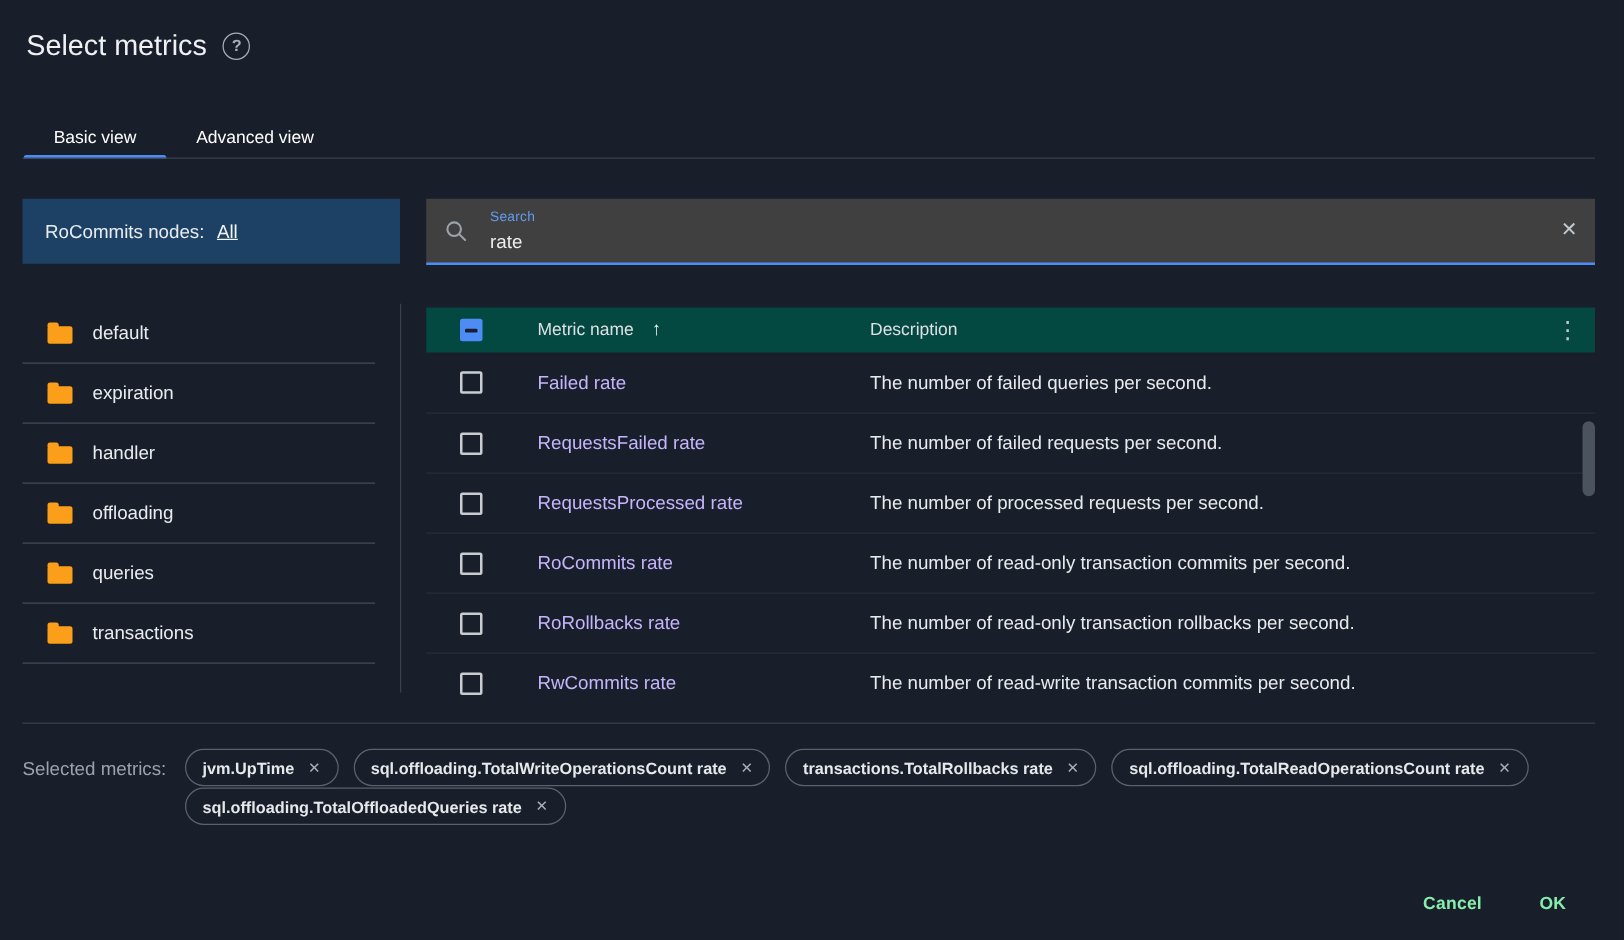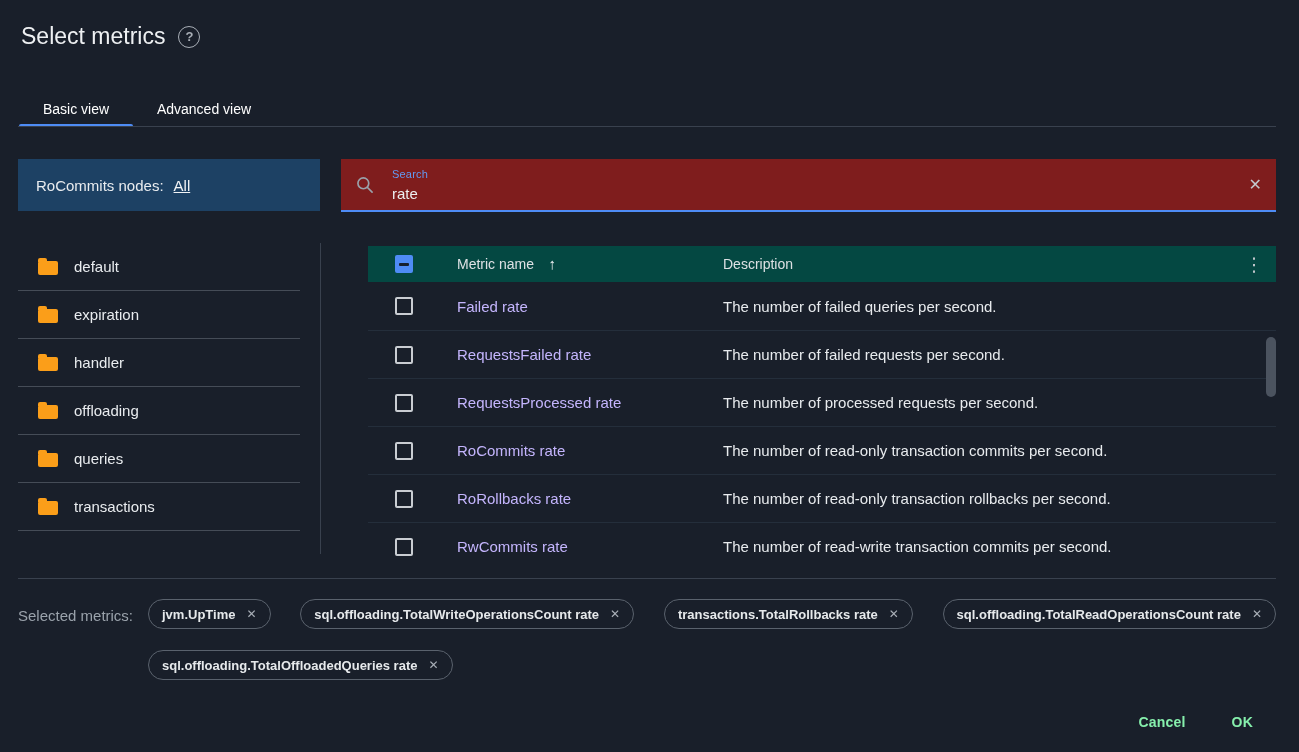--- a/index.html
+++ b/index.html
@@ -66,41 +66,41 @@
   .folder-label { font-size:15px; color:#e9ecef; }
 
   .v-separator {
     position:absolute; left:320px; top:243px; width:1px; height:311px;
     background:#39414e;
   }
 
   
   .search-box {
     position:absolute; left:341px; top:159px; width:935px; height:53px;
-    background:#7f1d1d; border-bottom:2px solid #4e8cf5;
+    background:#404040; border-bottom:2px solid #4e8cf5;
   }
   .search-glyph { position:absolute; left:14px; top:16px; color:#9aa2ab; }
   .search-label {
     position:absolute; left:51px; top:9px;
     font-size:11px; color:#639af2; letter-spacing:.2px;
   }
   .search-value {
     position:absolute; left:51px; top:26px;
     font-size:15px; color:#eceef0;
   }
   .search-clear {
     position:absolute; right:14px; top:14px;
     font-size:16px; color:#c3c8cd; cursor:pointer; line-height:24px;
   }
 
   
   .metric-table { position:absolute; left:341px; top:246px; width:935px; }
   .t-grid {
     display:grid; grid-template-columns:62px 266px 1fr 44px;
-    align-items:center; padding-left:27px;margin-left:27px;
+    align-items:center; padding-left:27px;
   }
   .t-head { height:36px; background:#044842; }
   .t-head .col-label { font-size:14px; color:#dde1e4; }
   .sort-arrow { font-size:15px; color:#f1f3f5; margin-left:10px; }
   .kebab-icon { font-size:19px; color:#c3c8cd; text-align:center; cursor:pointer; }
   .t-row { height:48px; }
   .t-row + .t-row { border-top:1px solid #242e3b; }
   .metric-name { font-size:15px; font-weight:400; color:#c4b5fd; }
   .metric-desc { font-size:15px; color:#e8ebee; }
 
@@ -126,21 +126,21 @@
     background:#39414e;
   }
 
   
   .selected-metrics-label {
     position:absolute; left:18px; top:607px;
     font-size:15px; color:#9aa2ab;
   }
   .chips {
     position:absolute; left:148px; top:599px; width:1128px;
-    display:flex; flex-wrap:wrap; gap:21px 12px;justify-content:space-between;
+    display:flex; flex-wrap:wrap; gap:1px 12px;
   }
   .chip {
     height:30px; border:1px solid #5a626d; border-radius:16px;
     display:flex; align-items:center; padding:0 13px;
     font-size:13px; font-weight:700; color:#e6e9eb; background:transparent;
   }
   .chip-remove {
     margin-left:11px; font-size:12px; font-weight:400; color:#aab0b8;
     cursor:pointer;
   }

